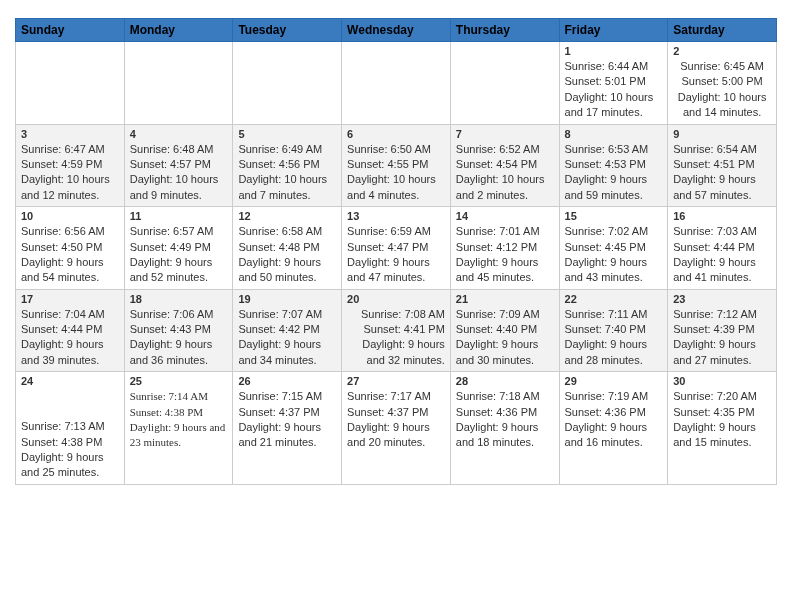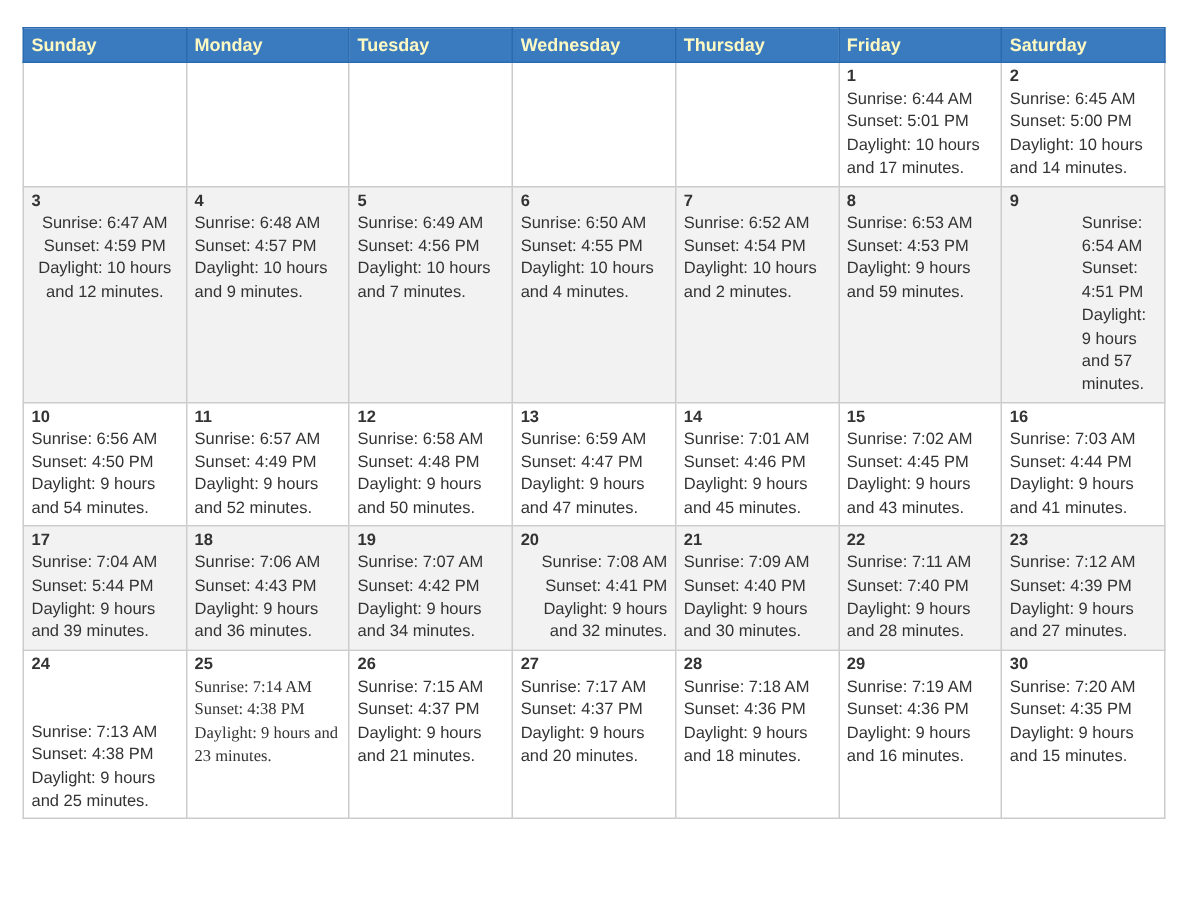--- a/index.html
+++ b/index.html
@@ -38,21 +38,21 @@
       font-size: 14px;
       color: #555;
     }
     table {
       width: 100%;
       border-collapse: collapse;
       table-layout: fixed;
     }
     thead tr th {
       background-color: #3a7abf;
-      color: #fef9c3;
+      color: #000000;
       font-size: 12px;
       font-weight: bold;
       padding: 4px 5px;
       text-align: left;
       border: 1px solid #2a6aaf;
     }
     tbody tr td {
       border: 1px solid #ccc;
       vertical-align: top;
       padding: 3px 5px;
@@ -116,29 +116,29 @@
           <td class="empty"></td>
           <td class="empty"></td>
           <td>
             <div class="day-num">1</div>
             <div class="day-info" style="white-space: pre-line;">Sunrise: 6:44 AM
 Sunset: 5:01 PM
 Daylight: 10 hours and 17 minutes.</div>
           </td>
           <td>
             <div class="day-num">2</div>
-            <div class="day-info" style="white-space: pre-line;">Sunrise: 6:45 AM
+            <div class="day-info" style="white-space: pre-line; text-align: center;">Sunrise: 6:45 AM
 Sunset: 5:00 PM
 Daylight: 10 hours and 14 minutes.</div>
           </td>
         </tr>
         <tr>
           <td>
             <div class="day-num">3</div>
-            <div class="day-info" style="white-space: pre-line; text-align: center;">Sunrise: 6:47 AM
+            <div class="day-info" style="white-space: pre-line;">Sunrise: 6:47 AM
 Sunset: 4:59 PM
 Daylight: 10 hours and 12 minutes.</div>
           </td>
           <td>
             <div class="day-num">4</div>
             <div class="day-info" style="white-space: pre-line;">Sunrise: 6:48 AM
 Sunset: 4:57 PM
 Daylight: 10 hours and 9 minutes.</div>
           </td>
           <td>
@@ -160,21 +160,21 @@
 Daylight: 10 hours and 2 minutes.</div>
           </td>
           <td>
             <div class="day-num">8</div>
             <div class="day-info" style="white-space: pre-line;">Sunrise: 6:53 AM
 Sunset: 4:53 PM
 Daylight: 9 hours and 59 minutes.</div>
           </td>
           <td>
             <div class="day-num">9</div>
-            <div class="day-info" style="white-space: pre-line; margin-left: 48px;">Sunrise: 6:54 AM
+            <div class="day-info" style="white-space: pre-line;">Sunrise: 6:54 AM
 Sunset: 4:51 PM
 Daylight: 9 hours and 57 minutes.</div>
           </td>
         </tr>
         <tr>
           <td>
             <div class="day-num">10</div>
             <div class="day-info" style="white-space: pre-line;">Sunrise: 6:56 AM
 Sunset: 4:50 PM
 Daylight: 9 hours and 54 minutes.</div>
@@ -193,41 +193,41 @@
           </td>
           <td>
             <div class="day-num">13</div>
             <div class="day-info" style="white-space: pre-line;">Sunrise: 6:59 AM
 Sunset: 4:47 PM
 Daylight: 9 hours and 47 minutes.</div>
           </td>
           <td>
             <div class="day-num">14</div>
             <div class="day-info" style="white-space: pre-line;">Sunrise: 7:01 AM
-Sunset: 4:46 PM
+Sunset: 4:12 PM
 Daylight: 9 hours and 45 minutes.</div>
           </td>
           <td>
             <div class="day-num">15</div>
             <div class="day-info" style="white-space: pre-line;">Sunrise: 7:02 AM
 Sunset: 4:45 PM
 Daylight: 9 hours and 43 minutes.</div>
           </td>
           <td>
             <div class="day-num">16</div>
             <div class="day-info" style="white-space: pre-line;">Sunrise: 7:03 AM
 Sunset: 4:44 PM
 Daylight: 9 hours and 41 minutes.</div>
           </td>
         </tr>
         <tr>
           <td>
             <div class="day-num">17</div>
             <div class="day-info" style="white-space: pre-line;">Sunrise: 7:04 AM
-Sunset: 5:44 PM
+Sunset: 4:44 PM
 Daylight: 9 hours and 39 minutes.</div>
           </td>
           <td>
             <div class="day-num">18</div>
             <div class="day-info" style="white-space: pre-line;">Sunrise: 7:06 AM
 Sunset: 4:43 PM
 Daylight: 9 hours and 36 minutes.</div>
           </td>
           <td>
             <div class="day-num">19</div>

